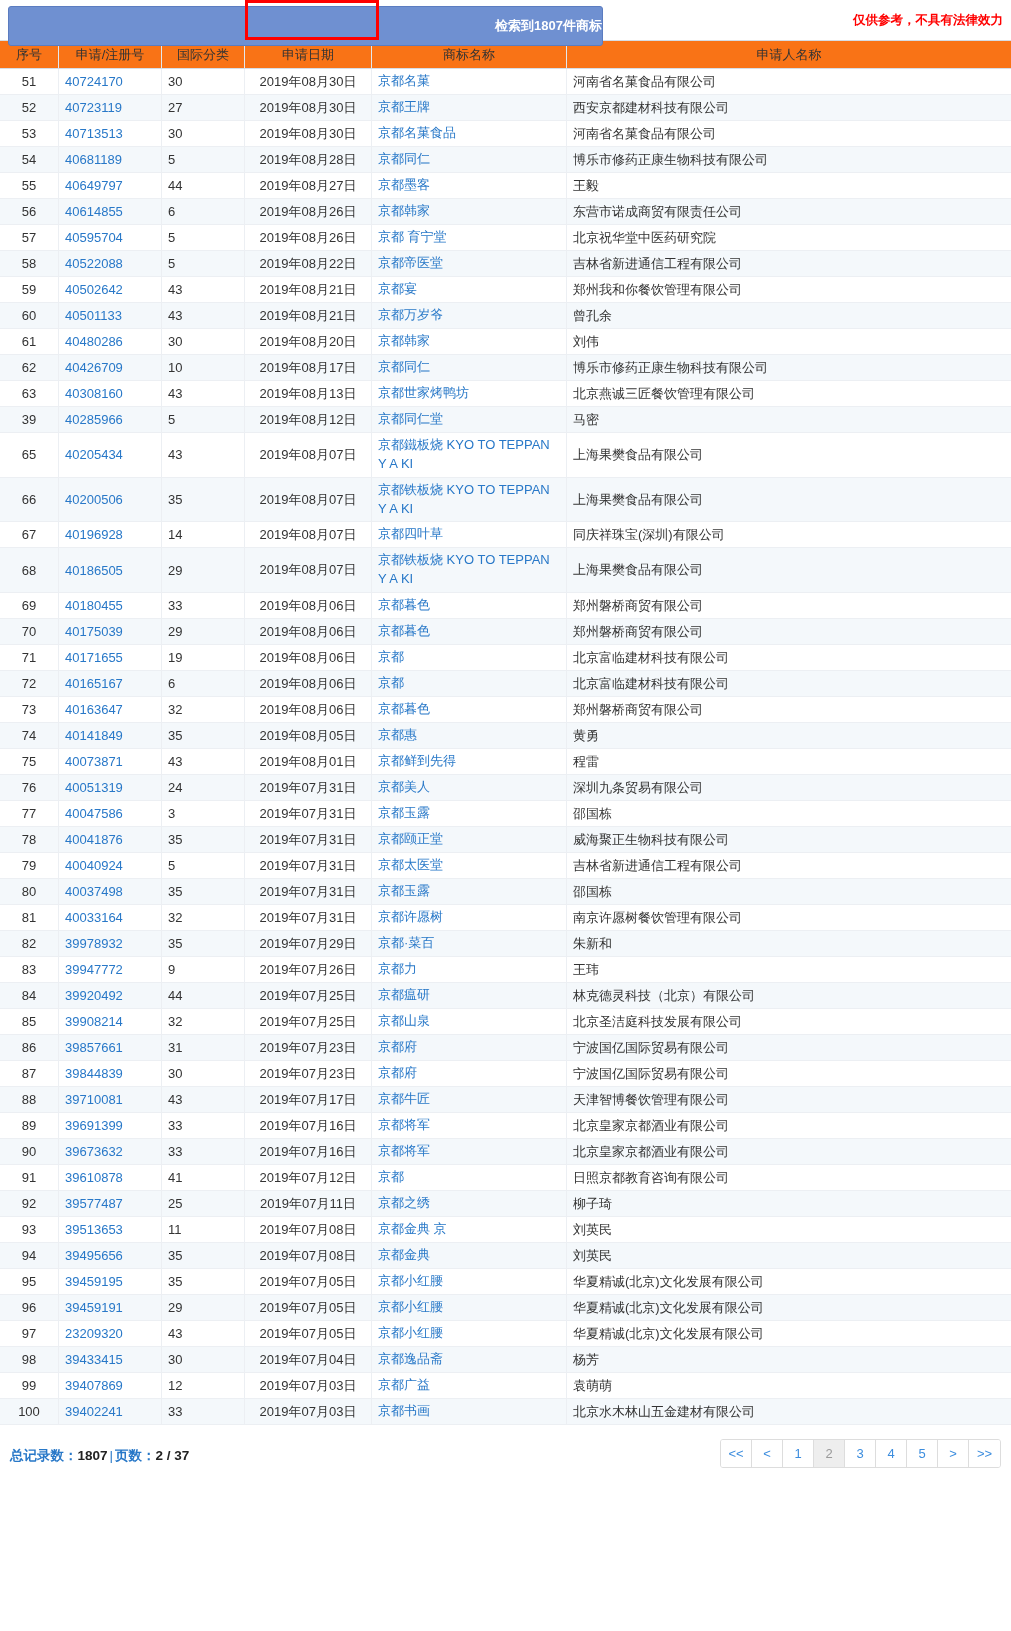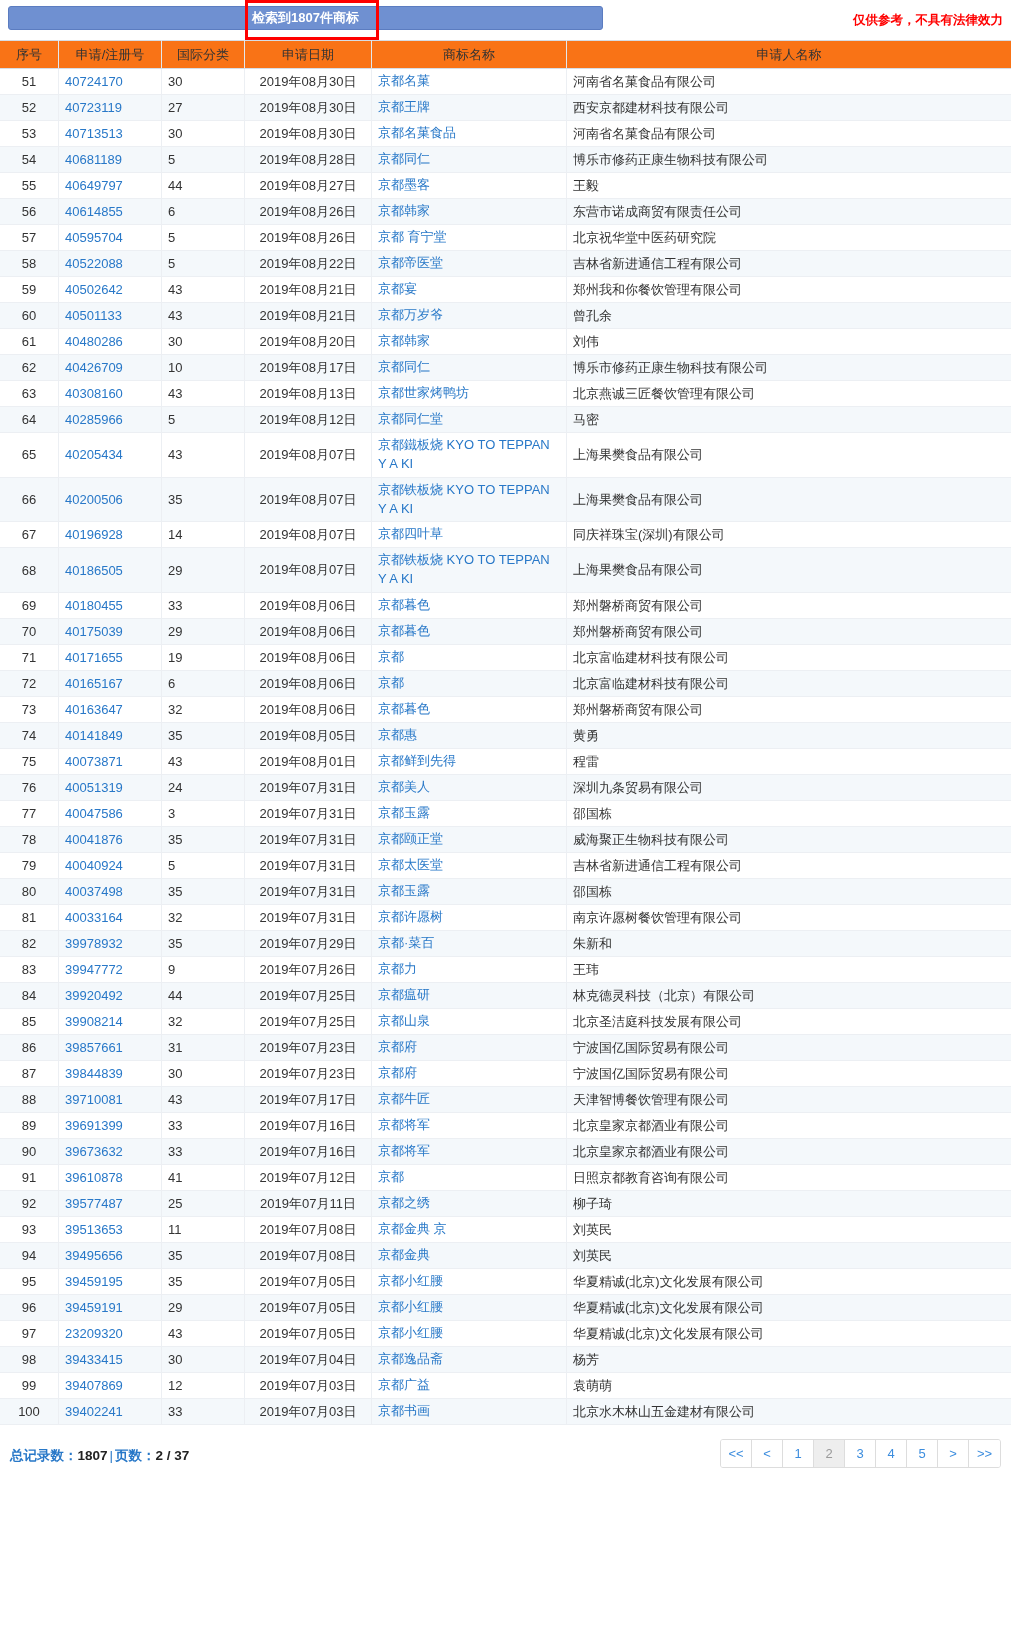--- a/index.html
+++ b/index.html
@@ -25,30 +25,30 @@
   .banner-row {
     position: relative;
     height: 40px;
     padding: 0;
   }
   .banner {
     position: absolute;
     left: 8px;
     top: 6px;
     width: 595px;
-    height: 24px;
+    height: 40px;
     background: #6f90d1;
     border: 1px solid #5b7cc0;
     border-radius: 3px;
     color: #ffffff;
     font-size: 13px;
     font-weight: bold;
     display: flex;
     align-items: center;
-    justify-content: center;
+    justify-content: flex-end;
     box-sizing: border-box;
   }
   .disclaimer {
     position: absolute;
     right: 8px;
     top: 12px;
     color: #ff0000;
     font-size: 12.5px;
     font-weight: bold;
     white-space: nowrap;
@@ -289,21 +289,21 @@
         </tr>
         <tr class="odd">
           <td class="c-idx">63</td>
           <td class="c-regno"><a class="link">40308160</a></td>
           <td class="c-intl">43</td>
           <td class="c-date">2019年08月13日</td>
           <td class="c-name"><a class="tm-name">京都世家烤鸭坊</a></td>
           <td class="c-appl">北京燕诚三匠餐饮管理有限公司</td>
         </tr>
         <tr class="even">
-          <td class="c-idx">64</td>
+          <td class="c-idx">39</td>
           <td class="c-regno"><a class="link">40285966</a></td>
           <td class="c-intl">5</td>
           <td class="c-date">2019年08月12日</td>
           <td class="c-name"><a class="tm-name">京都同仁堂</a></td>
           <td class="c-appl">马密</td>
         </tr>
         <tr class="odd">
           <td class="c-idx">65</td>
           <td class="c-regno"><a class="link">40205434</a></td>
           <td class="c-intl">43</td>

